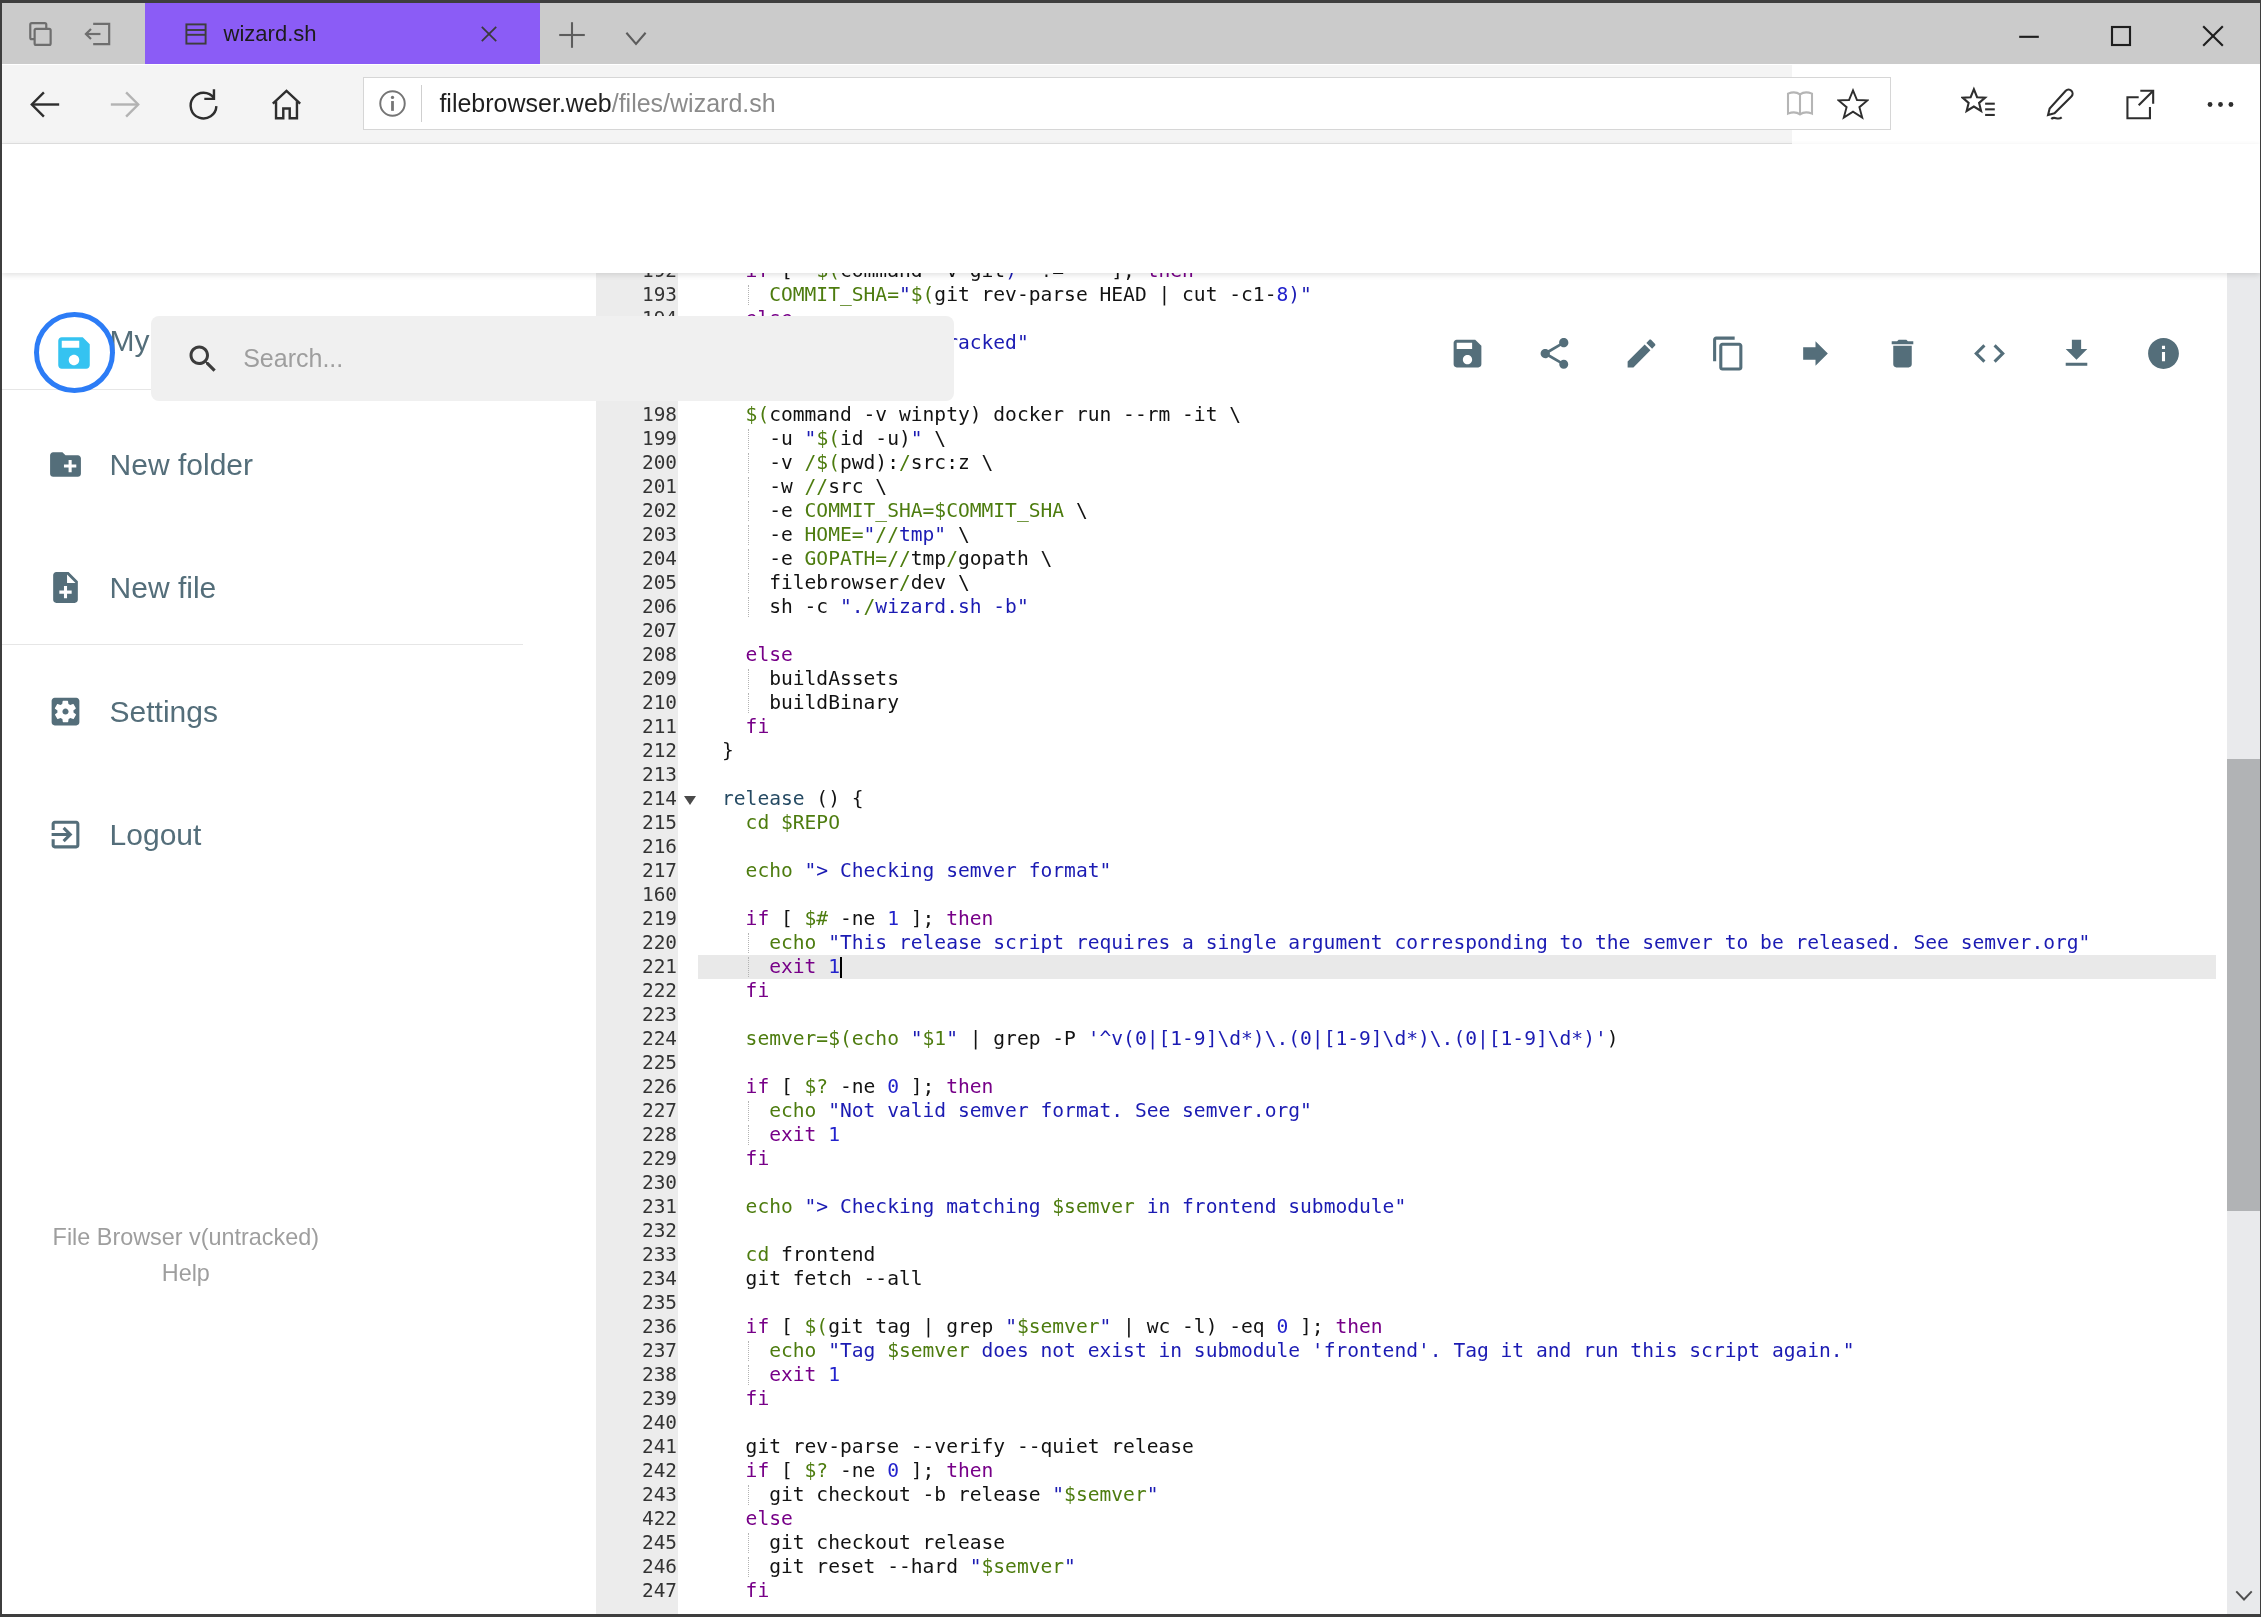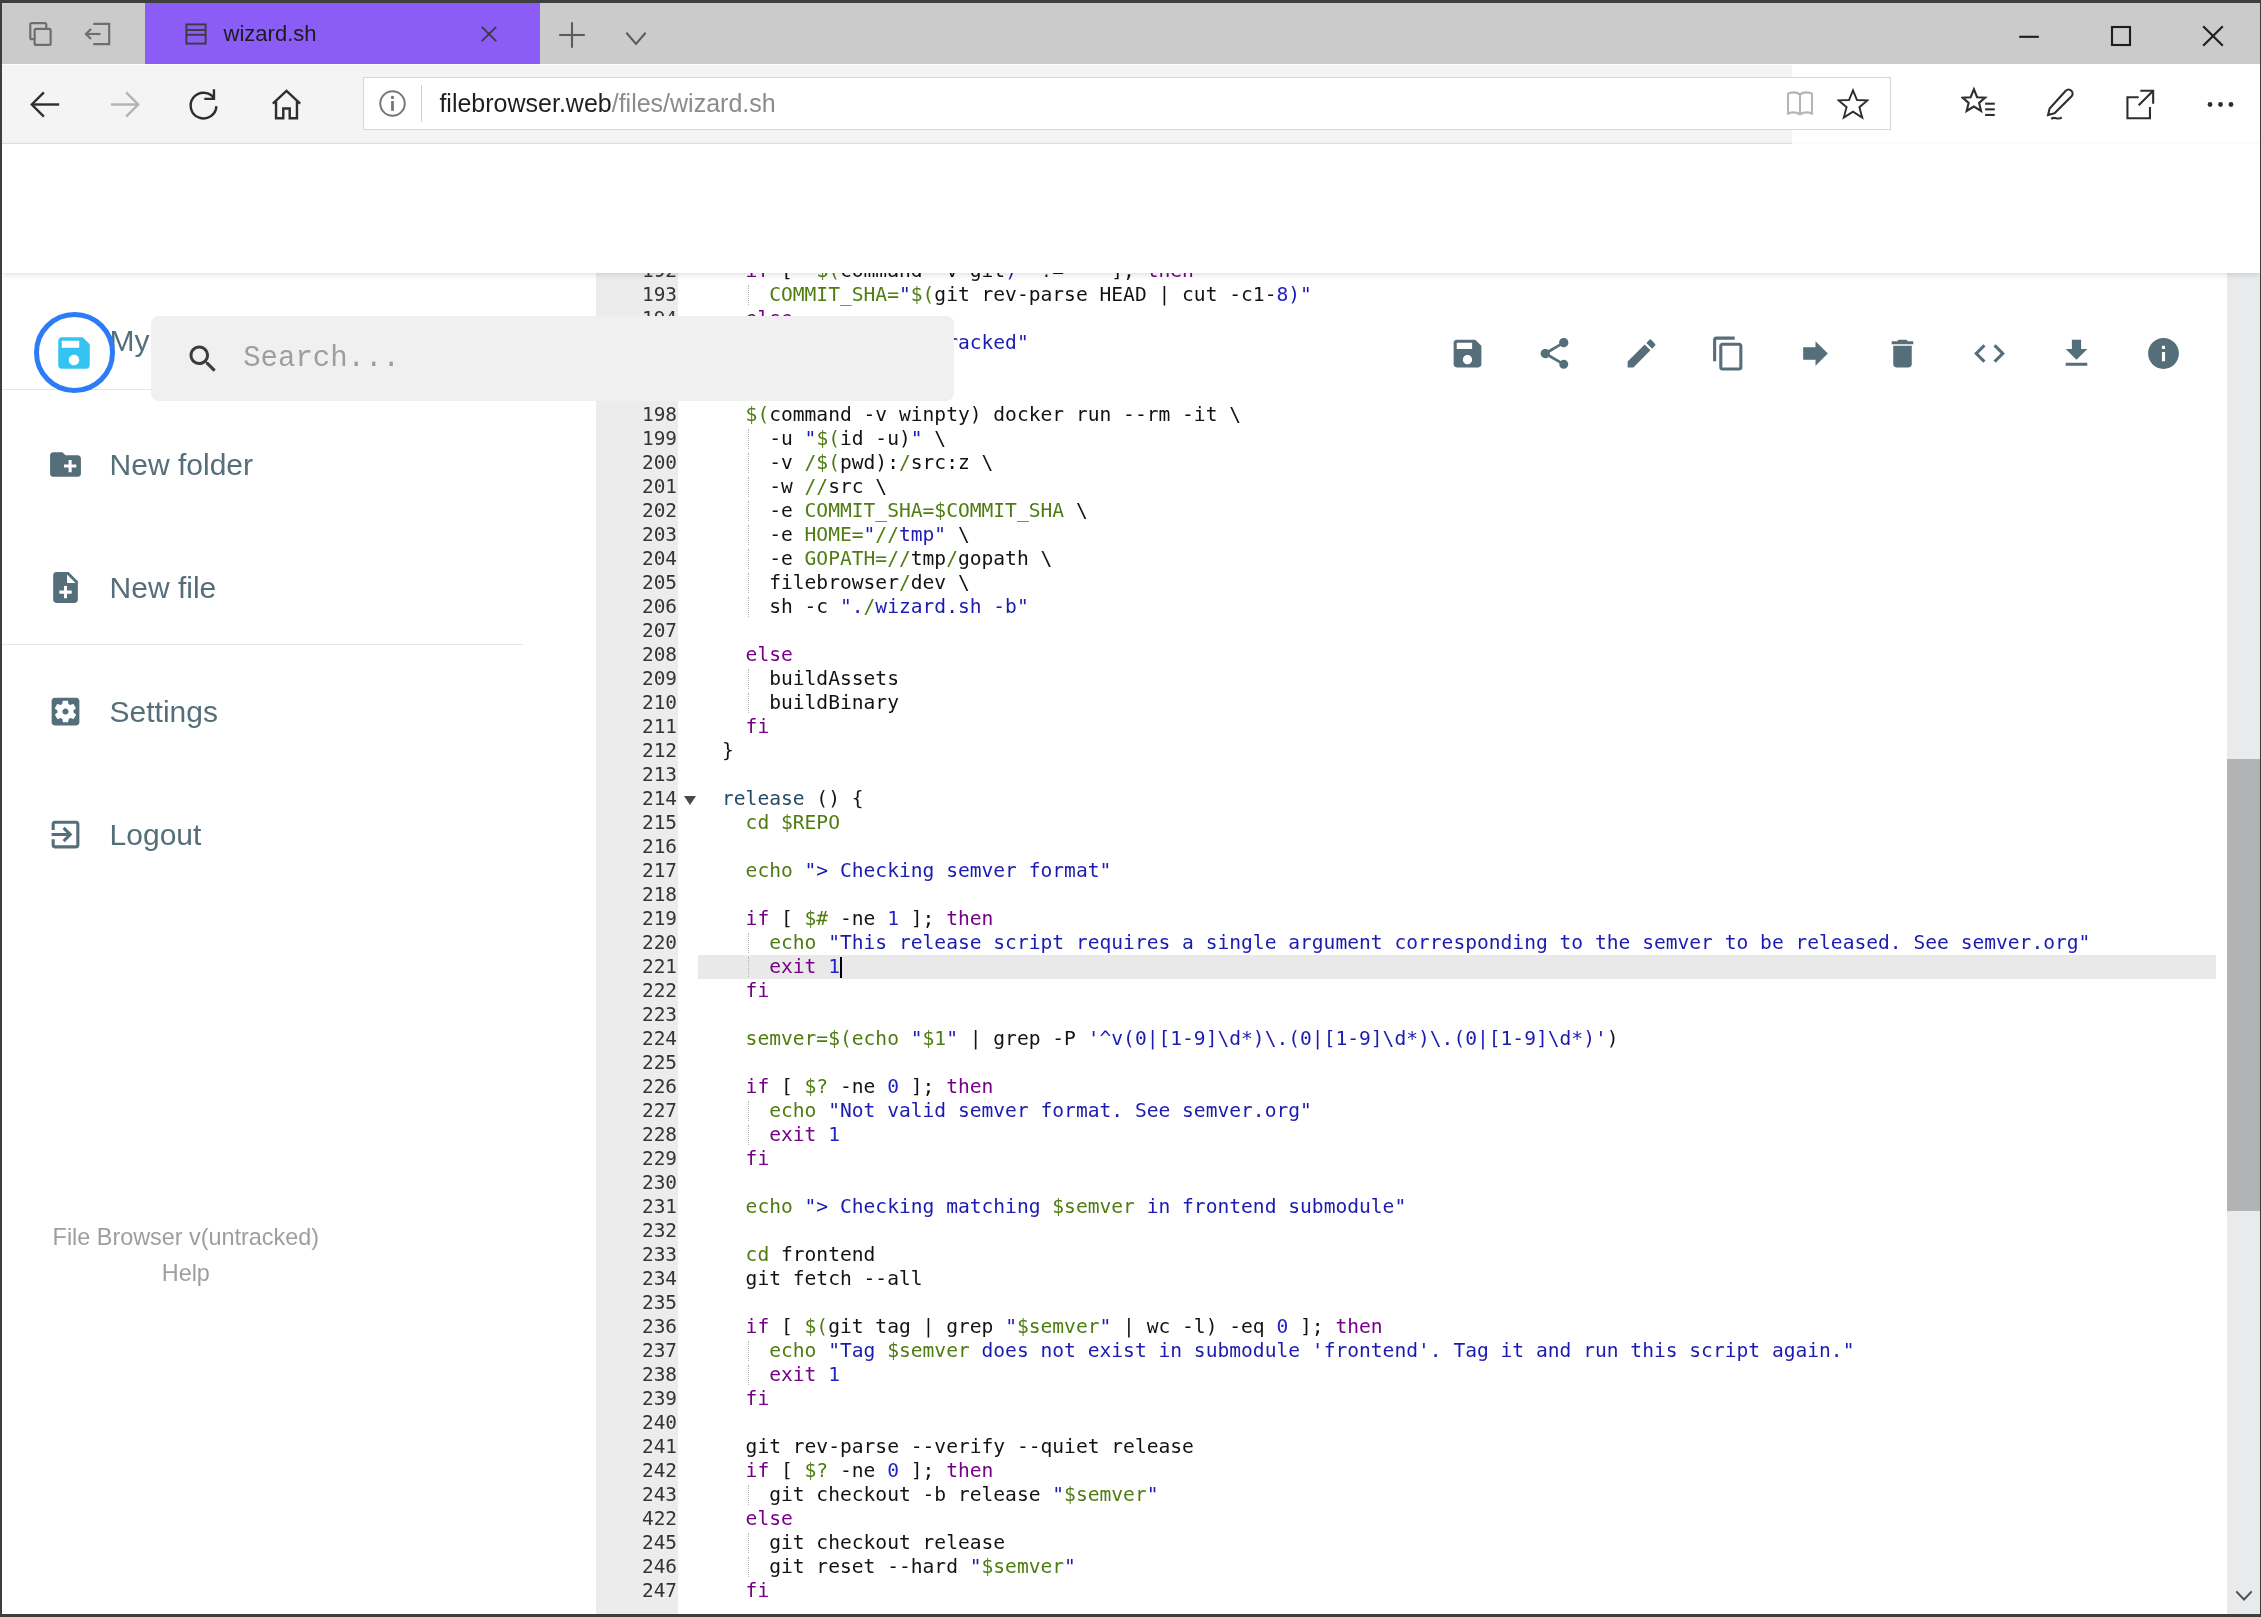--- a/index.html
+++ b/index.html
@@ -47,22 +47,22 @@
 
   
   #appheader { position:absolute; left:1.6px; top:144px; width:2258px; height:129px; background:#fff;
                box-shadow:0 2.4px 5.7px rgba(0,0,0,0.12); z-index:10; }
   #logo { position:absolute; left:32px; top:168px; width:81px; height:81px; border-radius:50%;
           border:5.7px solid #2c7cf6; background:#fff; display:flex; align-items:center; justify-content:center; }
   #logo svg { width:42px; height:42px; color:#35c3f1; }
   #searchbox { position:absolute; left:149px; top:172px; width:803px; height:85px; background:#f0f0f0;
                border-radius:8px; display:flex; align-items:center; cursor:text; }
   #searchbox .mag { width:36px; height:36px; color:#3c3c3c; margin-left:34px; flex:0 0 auto; }
-  #searchbox input { border:none; outline:none; background:transparent; font-size:29px; margin-left:22.6px;
-                     width:678px; color:#a21caf; font-family:Liberation Mono, monospace; }
+  #searchbox input { border:none; outline:none; background:transparent; font-size:25px; margin-left:22.6px;
+                     width:678px; color:#a21caf; font-family:Liberation Sans, sans-serif; }
   #searchbox input::placeholder { color:#9e9e9e; opacity:1; }
   #app-actions { position:absolute; right:78px; top:191px; display:flex; gap:50px; }
   .act-btn { width:37px; height:37px; color:#546e7a; cursor:pointer; }
 
   
   #sidebar { position:absolute; left:1.6px; top:273px; width:521px; height:1341px; background:#fff; }
   .side-item { position:absolute; left:0; width:521px; height:89px; display:flex; align-items:center; cursor:pointer; }
   .side-item .s-icon { width:37px; height:37px; color:#546e7a; margin-left:45px; flex:0 0 auto; }
   .side-item .s-label { margin-left:26px; font-size:30px; color:#546e7a; }
   .divider { position:absolute; left:0; width:521px; height:0.8px; background:#e6e6e6; }
@@ -495,21 +495,21 @@
         </div>
         <div class="row">
           <span class="ln">216</span>
           <span class="code"></span>
         </div>
         <div class="row">
           <span class="ln">217</span>
           <span class="code"><span class="tk-p">  </span><span class="tk-t">echo</span><span class="tk-p"> </span><span class="tk-s">"&gt; Checking semver format"</span></span>
         </div>
         <div class="row">
-          <span class="ln">218</span>
+          <span class="ln">160</span>
           <span class="code"></span>
         </div>
         <div class="row">
           <span class="ln">219</span>
           <span class="code"><span class="tk-p">  </span><span class="tk-k">if</span><span class="tk-p"> [ </span><span class="tk-t">$#</span><span class="tk-p"> -ne </span><span class="tk-n">1</span><span class="tk-p"> ]; </span><span class="tk-k">then</span></span>
         </div>
         <div class="row">
           <span class="ln">220</span>
           <i class="ig"></i>
           <span class="code"><span class="tk-p">    </span><span class="tk-t">echo</span><span class="tk-p"> </span><span class="tk-s">"This release script requires a single argument corresponding to the semver to be released. See semver.org"</span></span>

